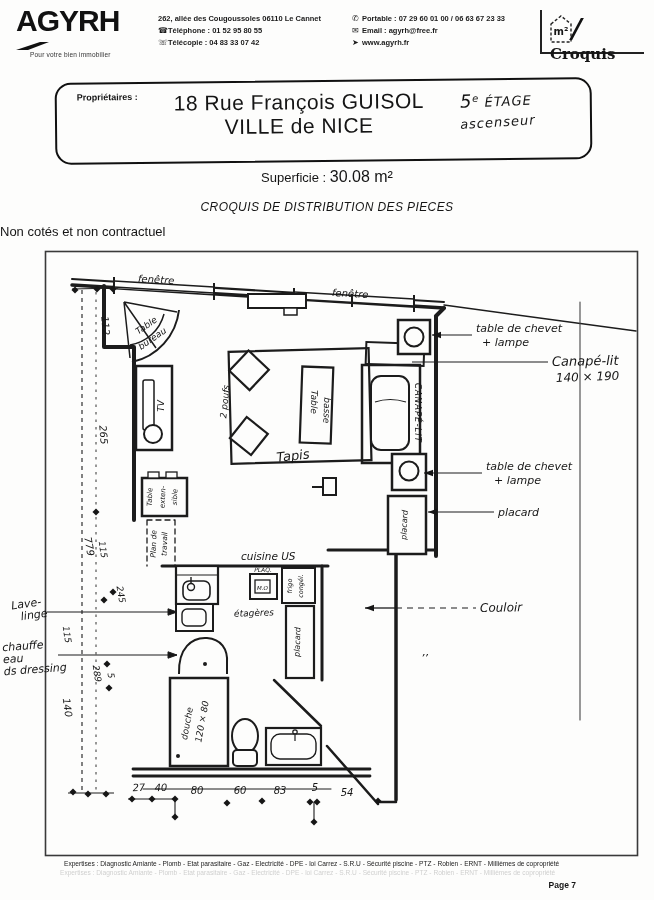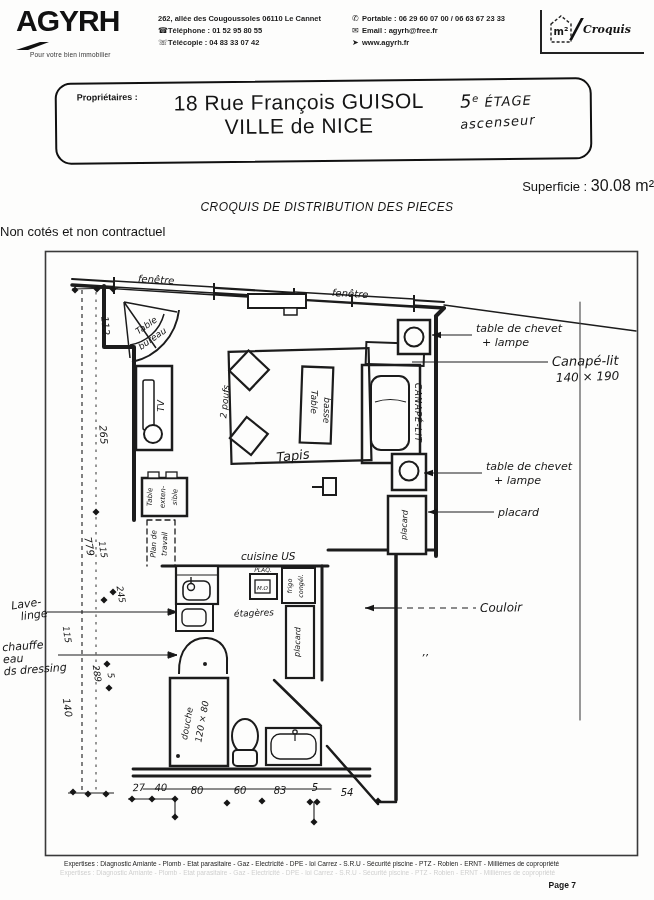--- a/index.html
+++ b/index.html
@@ -9,36 +9,36 @@
   .header{position:absolute;left:0;top:0;width:654px;height:66px;}
   .logo{position:absolute;left:16px;top:6px;width:140px;}
   .logo-text{font-weight:bold;font-size:30px;letter-spacing:-1px;color:#111;line-height:30px;}
   .logo-tagline{font-size:6.5px;color:#333;margin-top:-3px;margin-left:14px;letter-spacing:.2px;filter:blur(.3px);}
   .contact{position:absolute;top:13px;font-size:7.5px;line-height:12px;font-weight:bold;color:#1a1a1a;}
   .contact .row{white-space:nowrap;}
   .contact .ic{display:inline-block;width:10px;font-weight:normal;font-size:8px;}
   .c1{left:158px;}
   .c2{left:352px;}
   .croquis-box{position:absolute;right:10px;top:10px;width:104px;height:44px;border-left:2px solid #222;border-bottom:2px solid #222;padding:4px 0 0 6px;box-sizing:border-box;}
-  .croquis-title{font-family:"DejaVu Serif",serif;font-style:italic;font-size:11px;font-weight:bold;display:inline-block;vertical-align:middle;margin-left:2px;}
+  .croquis-title{font-family:"DejaVu Serif",serif;font-size:15px;font-weight:bold;display:inline-block;vertical-align:middle;margin-left:2px;}
   .croquis-slash{display:inline-block;width:3px;height:22px;background:#111;transform:skewX(-28deg);vertical-align:middle;margin:0 3px 0 1px;}
   .house{display:inline-block;vertical-align:middle;}
   
   .owners{position:absolute;left:55px;top:80px;width:533px;height:78px;border:2.5px solid #111;border-radius:16px;transform:rotate(-.6deg);display:flex;}
   .owners-label{font-size:9px;font-weight:bold;margin:8px 0 0 20px;white-space:nowrap;}
   .owners-center{flex:1;text-align:center;padding-top:8px;}
   .addr1{font-size:21px;letter-spacing:.5px;}
   .addr2{font-size:21px;letter-spacing:.5px;}
   .owners-right{width:130px;padding-top:8px;}
   .floor{font-size:13px;letter-spacing:1px;transform:rotate(-2deg);}
   .floor .num{font-size:18px;}
   .floor sup{font-size:10px;}
   .asc{font-size:13px;margin-top:4px;transform:rotate(-3deg);letter-spacing:1px;}
   
-  .surface{position:absolute;left:0;top:168px;width:654px;text-align:right;font-size:13px;margin-top:9px;}
+  .surface{position:absolute;left:0;top:168px;width:654px;text-align:center;font-size:13px;}
   .surface b{font-size:16px;font-weight:normal;}
   .main-title{position:absolute;left:0;top:200px;width:654px;text-align:center;font-style:italic;font-size:12px;letter-spacing:.4px;}
   .sub-title{position:absolute;left:0;top:224px;width:654px;text-align:left;font-size:13px;}
   
   .plansvg{position:absolute;left:44px;top:250px;}
   .outside-label{position:absolute;font-size:11px;line-height:12px;color:#161616;}
   .ll{left:12px;top:598px;transform:rotate(-8deg);}
   .ce{left:3px;top:640px;transform:rotate(-4deg);}
   
   .footer-line{position:absolute;left:64px;top:860px;width:560px;font-size:6.6px;color:#222;}
@@ -59,21 +59,21 @@
           <polygon points="0,8 24,0 33,0 12,8" fill="#111"></polygon>
         </svg>
       <div class="logo-tagline">Pour votre bien immobilier</div>
     </div>
     <div class="contact c1">
       <div class="row">262, allée des Cougoussoles 06110 Le Cannet</div>
       <div class="row"><span class="ic">☎</span><span>Téléphone : 01 52 95 80 55</span></div>
       <div class="row"><span class="ic">☏</span><span>Télécopie : 04 83 33 07 42</span></div>
     </div>
     <div class="contact c2">
-      <div class="row"><span class="ic">✆</span><span>Portable : 06 29 60 07 00 / 06 63 67 23 33</span></div>
+      <div class="row"><span class="ic">✆</span><span>Portable : 07 29 60 01 00 / 06 63 67 23 33</span></div>
       <div class="row"><span class="ic">✉</span><span>Email : agyrh@free.fr</span></div>
       <div class="row"><span class="ic">➤</span><span>www.agyrh.fr</span></div>
     </div>
     <div class="croquis-box">
       <svg class="house" width="26" height="30">
         <polygon points="3,10 13,2 23,10 23,28 3,28" fill="none" stroke="#222" stroke-width="1.4" stroke-dasharray="3,2"></polygon>
         <text x="13" y="21" text-anchor="middle" font-size="10" class="printed" font-weight="bold" font-style="normal">m²</text>
       </svg><span class="croquis-slash"></span><span class="croquis-title">Croquis</span>
     </div>
   </div>

